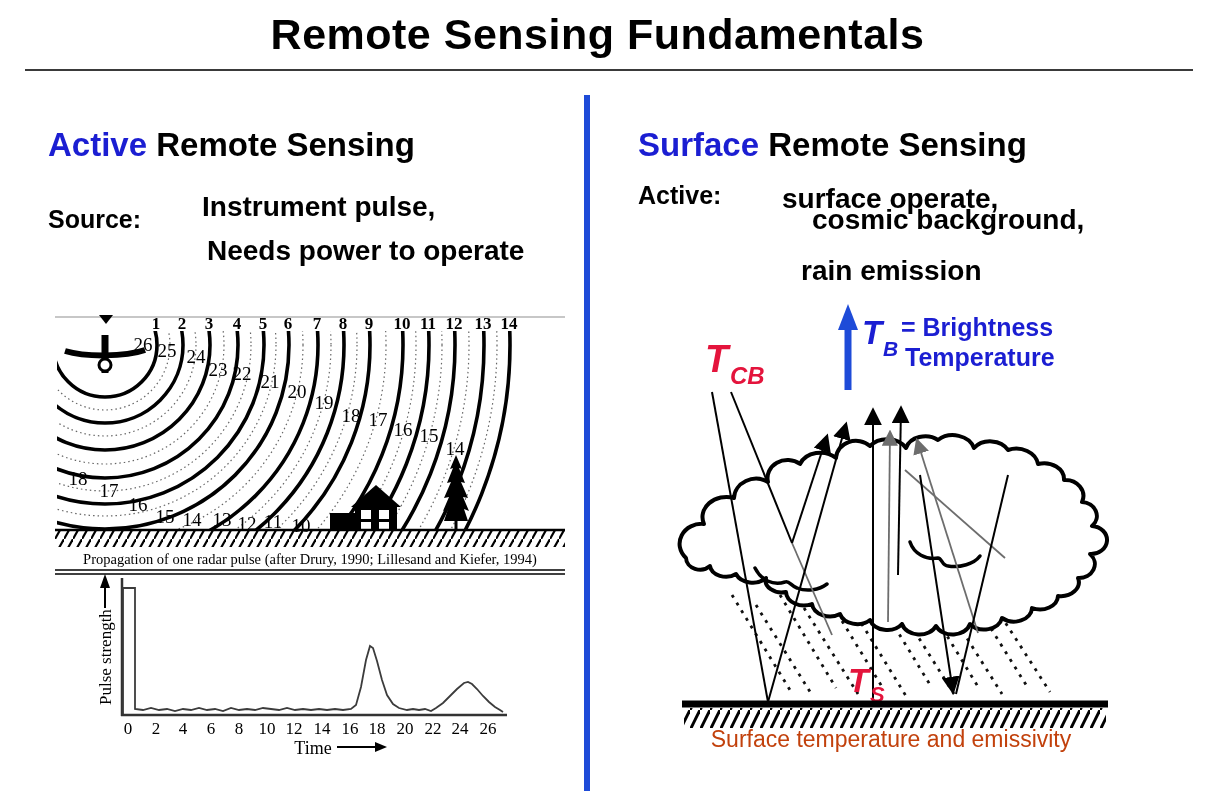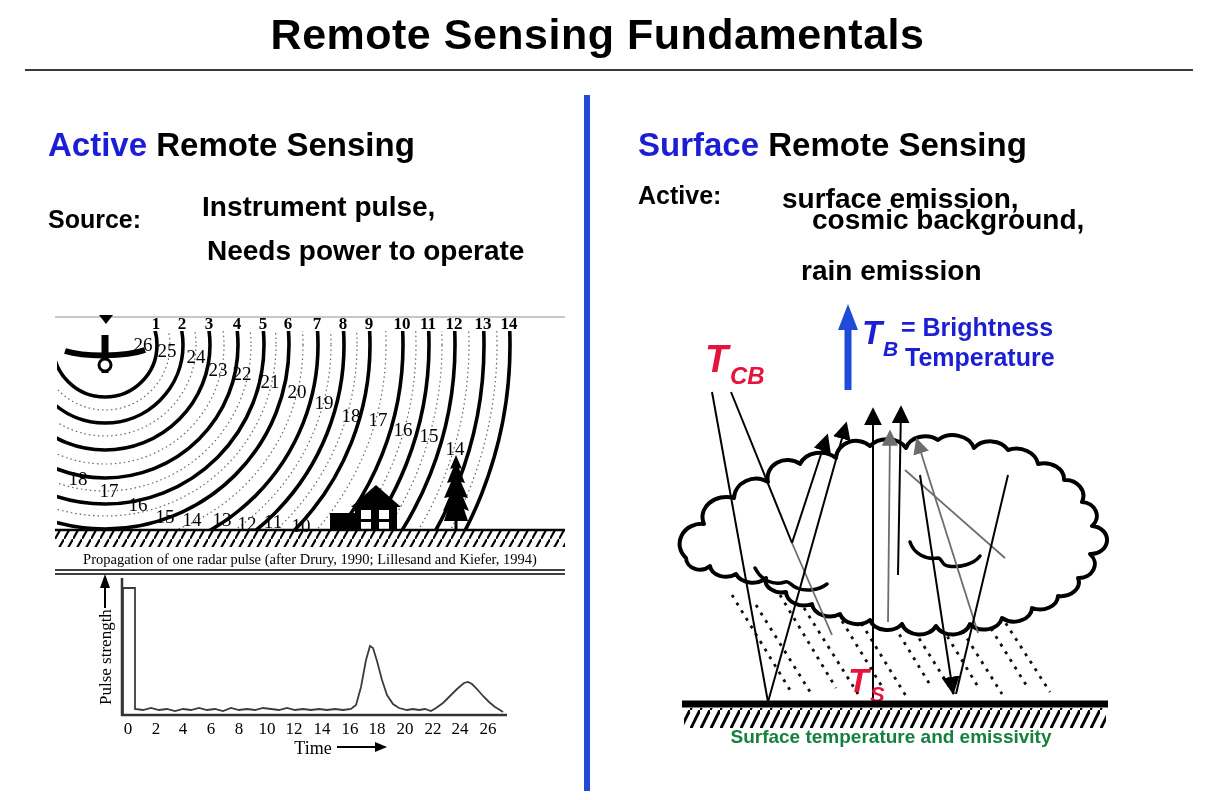--- a/index.html
+++ b/index.html
@@ -10,21 +10,21 @@
   .title{top:10px;left:0;width:1195px;text-align:center;font-size:43px;font-weight:bold;letter-spacing:0.5px;}
   .title-rule{top:69px;left:25px;width:1168px;height:2px;background:#3a3a3a;}
   
   .divider{left:584px;top:95px;width:6px;height:696px;background:#1e4bd8;}
   
   .h2{font-size:33px;font-weight:bold;}
   .accent{color:#1b1ed2;}
   .src-label{font-size:25px;font-weight:bold;}
   .src-line{font-size:28px;font-weight:bold;}
   .surface-caption{top:726px;left:660px;width:462px;text-align:center;
-                   font-size:19px;font-weight:bold;color:#15803d;}
+                   font-size:23px;font-weight:normal;color:#c2410c;}
   svg{display:block;}
   svg text{font-family:"Liberation Serif",serif;}
   svg text.sans{font-family:"Liberation Sans",sans-serif;}
 </style>
 </head>
 <body>
 
 <div class="abs title">Remote Sensing Fundamentals</div>
 <div class="abs title-rule"></div>
 <div class="abs divider"></div>
@@ -33,21 +33,21 @@
   <span class="accent">Active</span><span> Remote Sensing</span>
 </div>
 <div class="abs src-label" style="left:48px;top:189px;margin-top:16px;">Source:</div>
 <div class="abs src-line" style="left:202px;top:191px;">Instrument pulse,</div>
 <div class="abs src-line" style="left:207px;top:235px;">Needs power to operate</div>
 
 <div class="abs h2" style="left:638px;top:126px;">
   <span class="accent">Surface</span><span> Remote Sensing</span>
 </div>
 <div class="abs src-label" style="left:638px;top:181px;">Active:</div>
-<div class="abs src-line" style="left:782px;top:183px;">surface emission,</div>
+<div class="abs src-line" style="left:782px;top:183px;">surface operate,</div>
 <div class="abs src-line" style="left:796px;top:204px;margin-left:16px;">cosmic background,</div>
 <div class="abs src-line" style="left:801px;top:255px;">rain emission</div>
 
 <svg class="abs" style="left:55px;top:315px;" width="510" height="262" viewBox="0 0 510 262">
   <defs>
     <clipPath id="arcclip">
         <rect x="2" y="16" width="506" height="199"></rect>
       </clipPath>
     <pattern id="hatchL" width="9" height="16" patternUnits="userSpaceOnUse">
       <line x1="0" y1="16" x2="9" y2="0" stroke="#000" stroke-width="2.2"></line>

